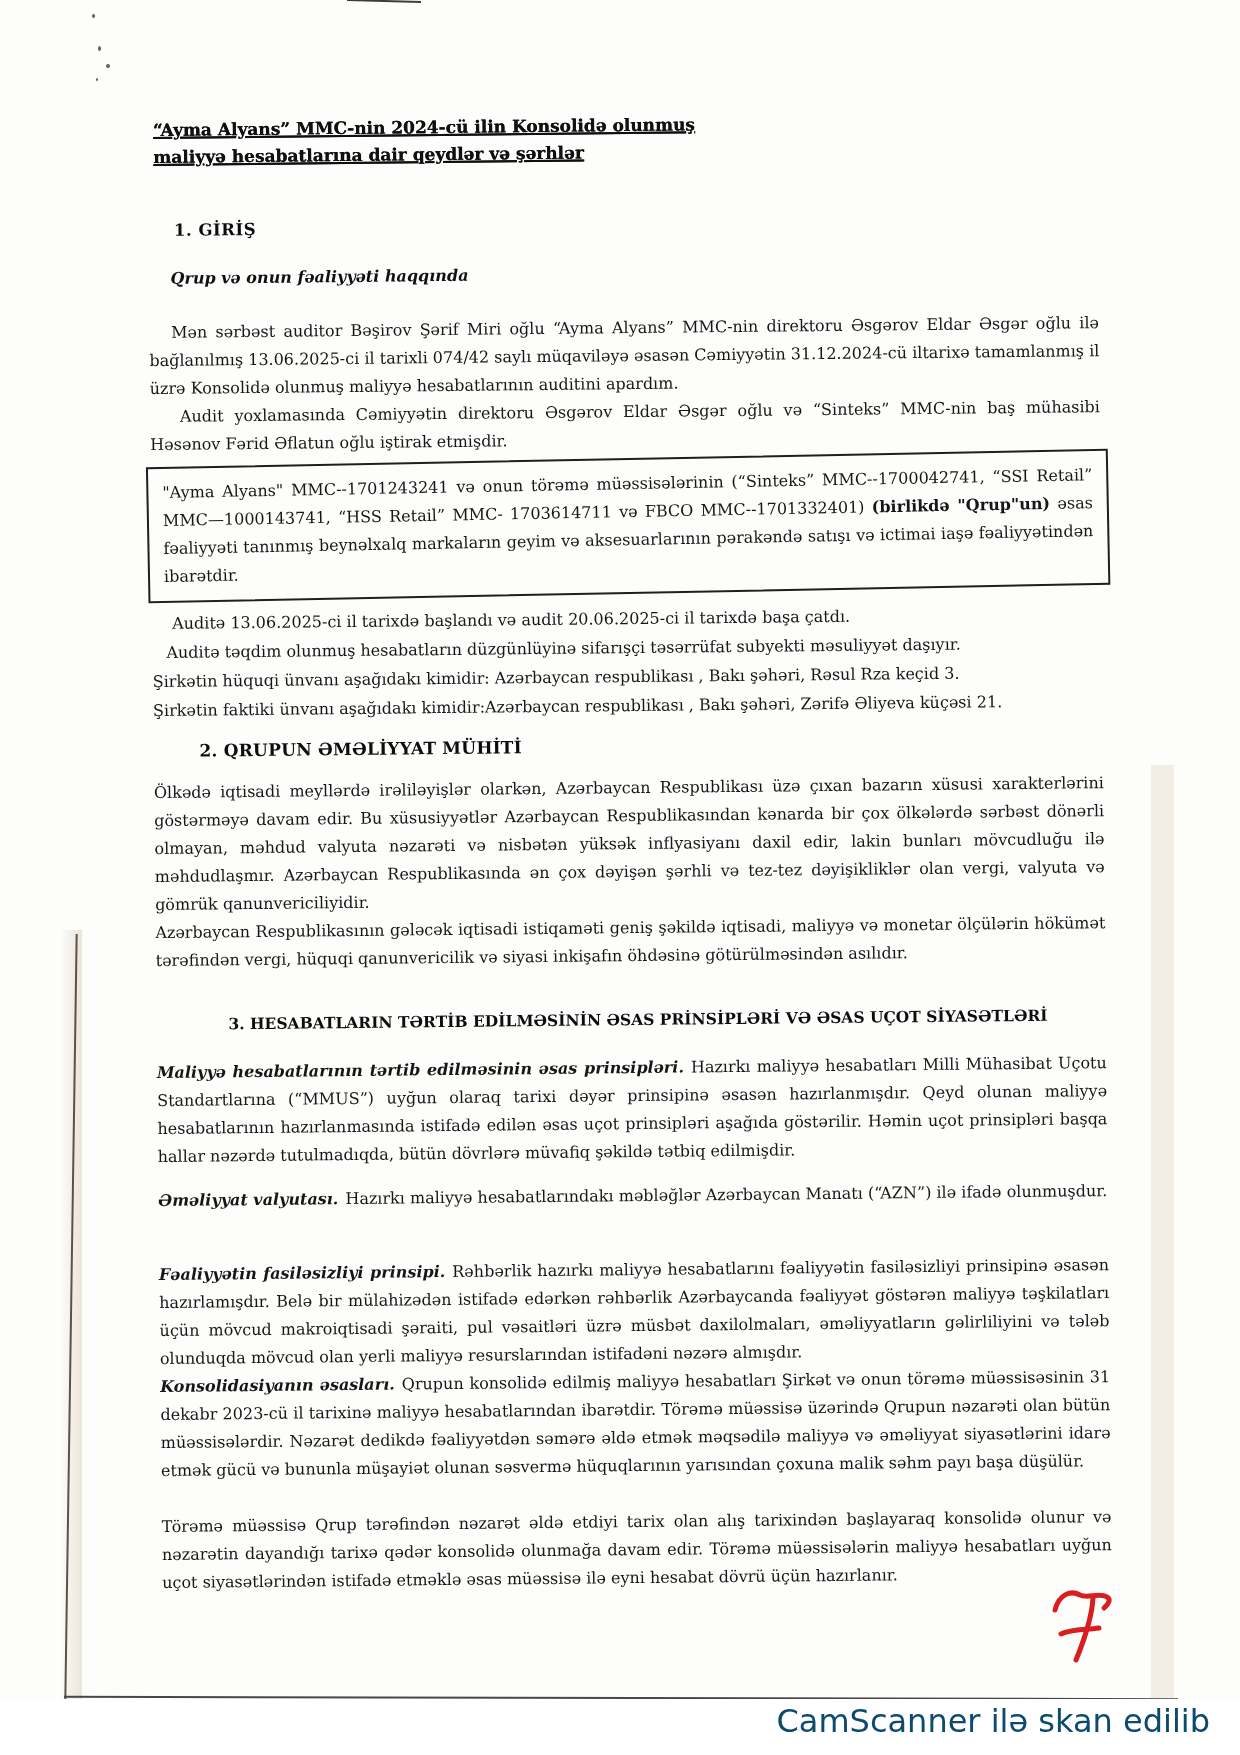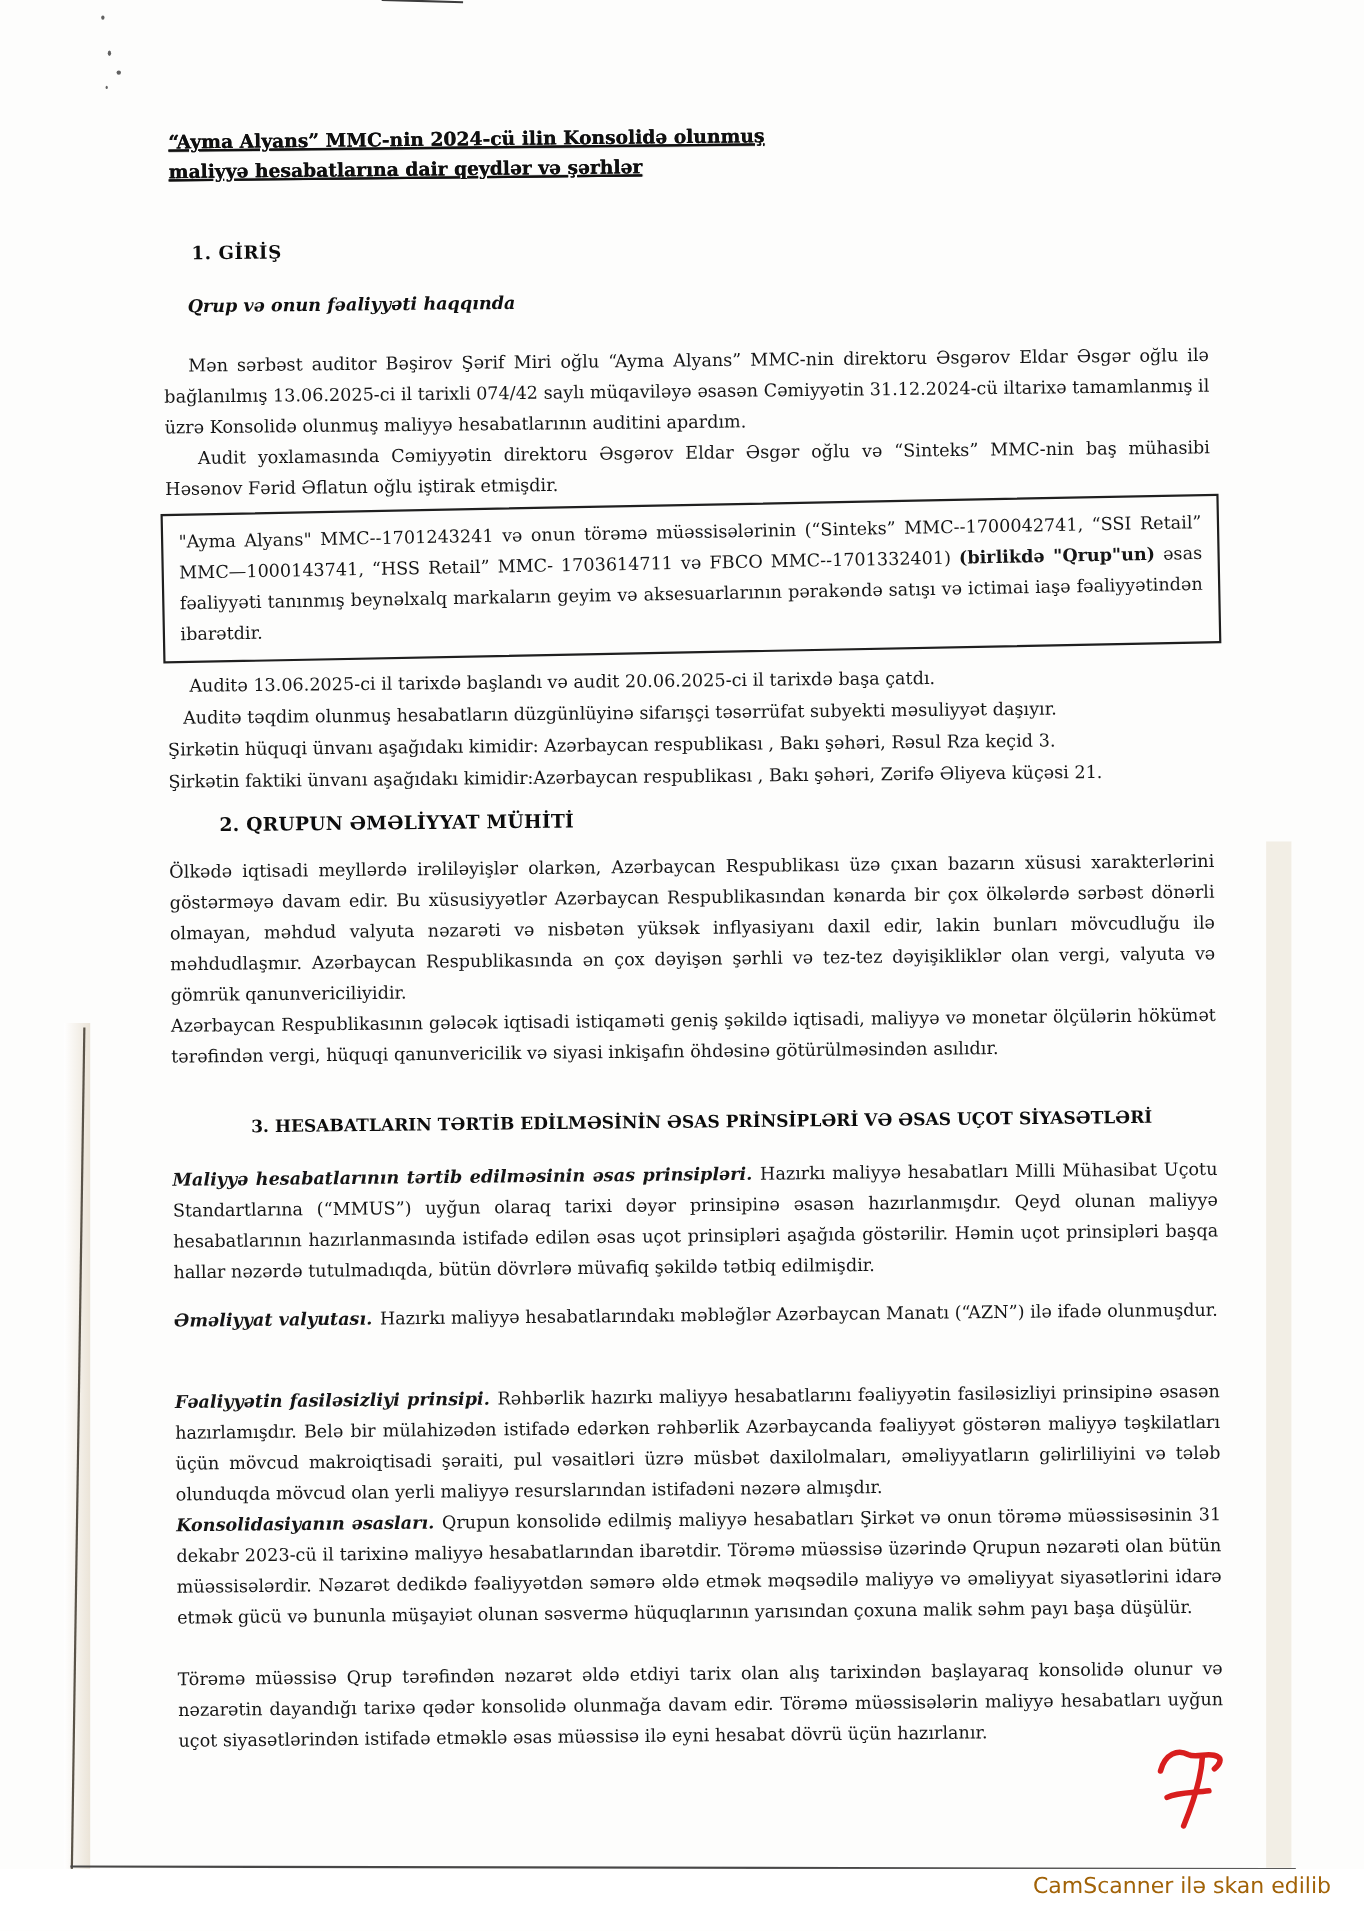--- a/index.html
+++ b/index.html
@@ -47,21 +47,21 @@
   .p-s3a{top:1054px;}
   .p-s3b{top:1182px;}
   .p-s3c{top:1256px;}
   .p-s3d{top:1368px;}
   .p-s3e{top:1508px;}
   .lead{font-weight:700;font-style:italic;margin-right:7px;}
 
   .handwritten-seven{position:absolute;left:1046px;top:1586px;width:72px;height:80px;}
   .footer{
     position:absolute;top:1702px;right:30px;
-    font-family:"DejaVu Sans", sans-serif;font-size:20px;color:#a16207;
+    font-family:"DejaVu Sans", sans-serif;font-size:32px;color:#0c4a6e;
   }
 </style>
 </head>
 <body>
 
 <div class="page">
 
   <div class="speck" style="left:92px;top:14px;width:3px;height:4px;"></div>
   <div class="speck" style="left:98px;top:46px;width:3px;height:5px;"></div>
   <div class="speck" style="left:106px;top:64px;width:4px;height:4px;"></div>

